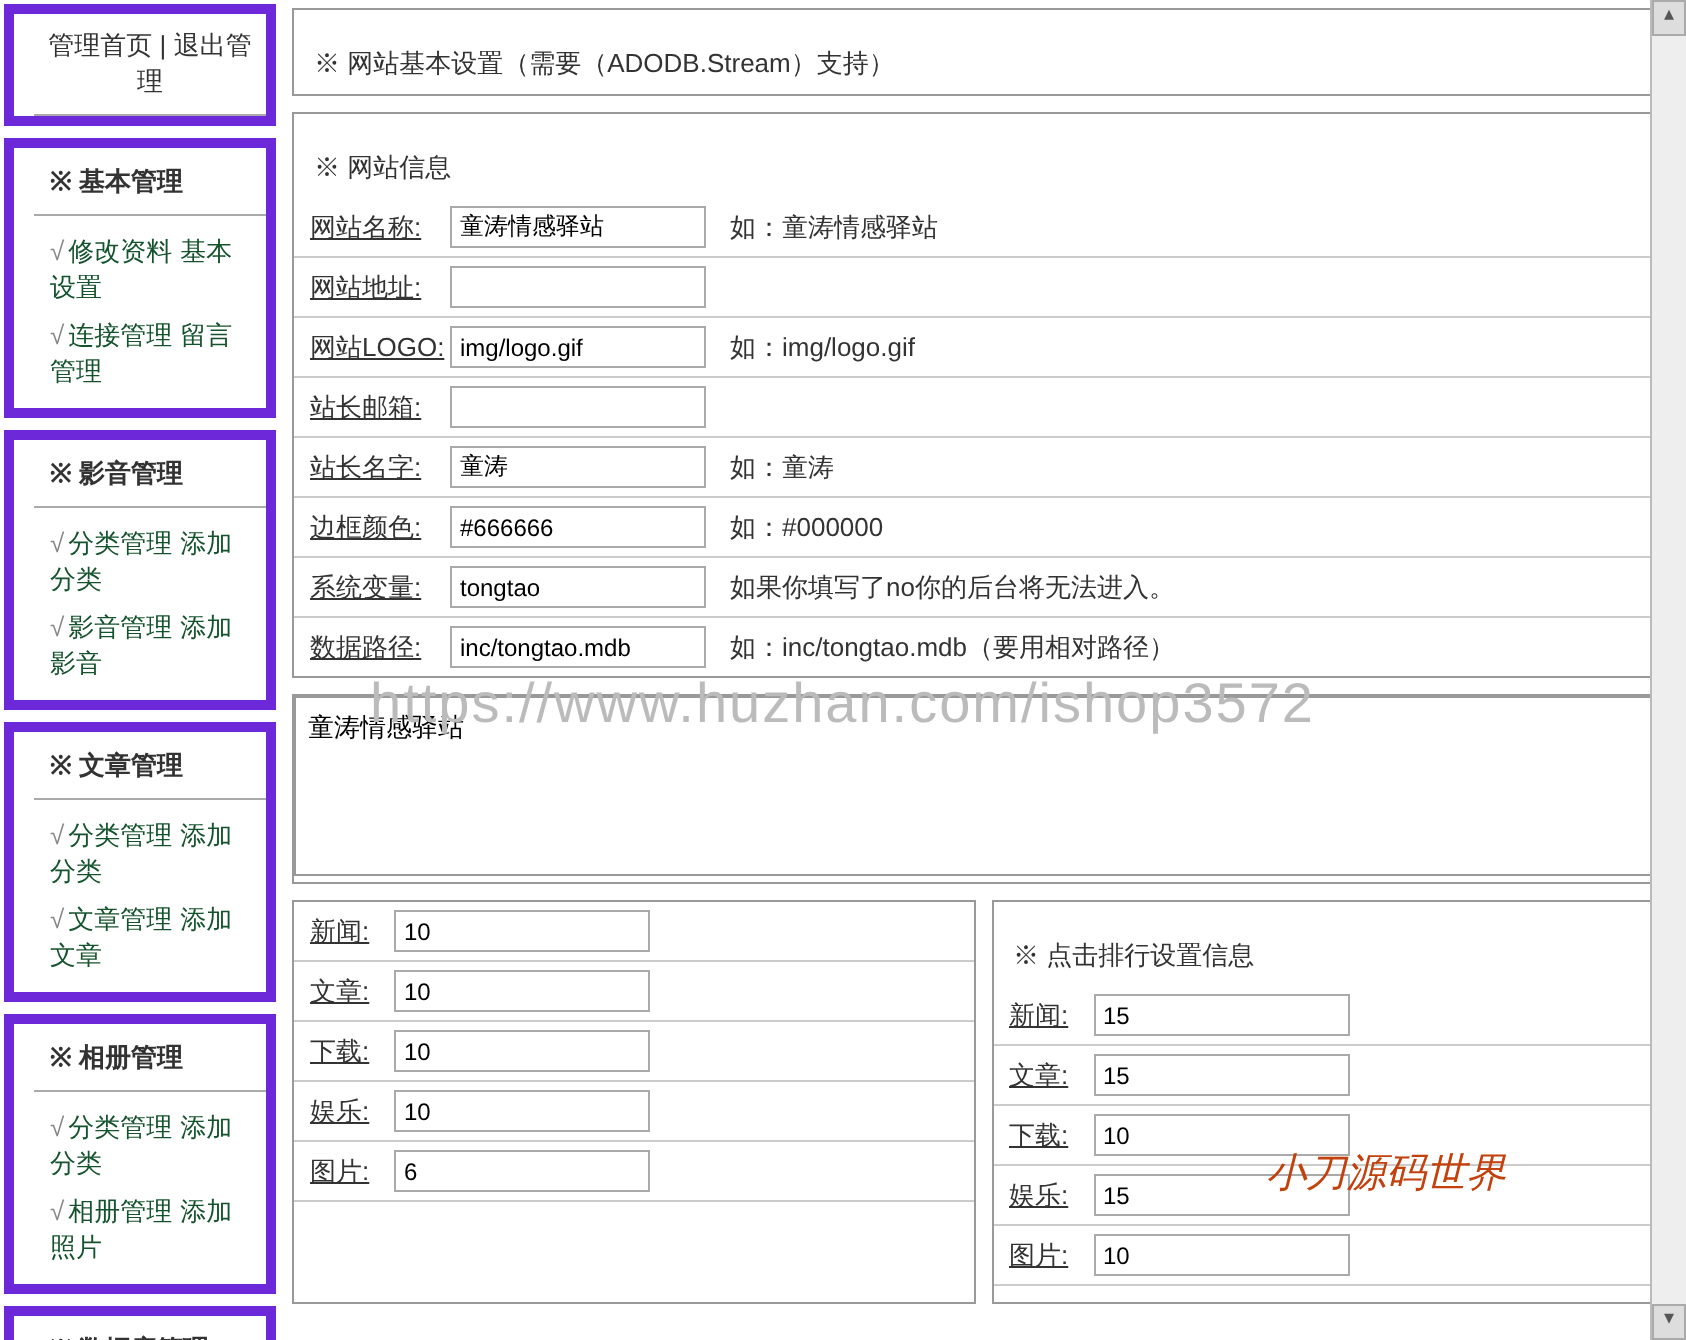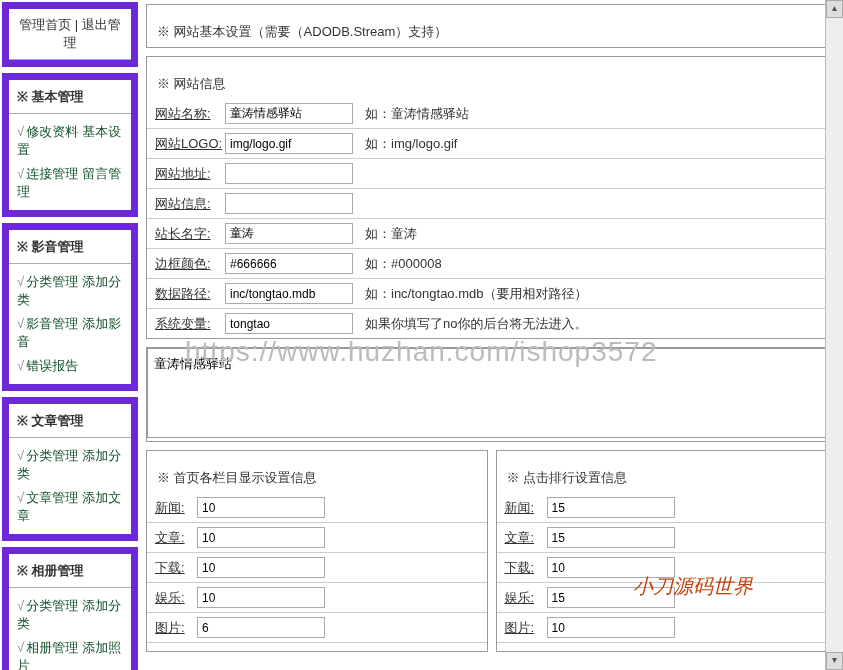--- a/index.html
+++ b/index.html
@@ -15,23 +15,24 @@
   width: 843px;
   height: 670px;
   position: relative;
 }
 .sidebar {
   width: 140px;
   padding: 2px;
   flex-shrink: 0;
 }
 .side-box {
-  border: 7px solid #6d28d9;
+  border: 5px solid #6d28d9;
   margin-bottom: 6px;
   background: #fff;
+  padding-left: 10px;
 }
 .side-header {
   padding: 7px 5px;
   border-bottom: 1px solid #aaa;
   text-align: center;
 }
 .side-header a { color: #333; text-decoration: none; }
 .side-title {
   padding: 7px 8px;
   border-bottom: 1px solid #aaa;
@@ -160,21 +161,20 @@
           <div class="side-body">
             <div class="side-row"><span class="tick">√</span><a href="#">修改资料</a><a href="#">基本设置</a></div>
             <div class="side-row"><span class="tick">√</span><a href="#">连接管理</a><a href="#">留言管理</a></div>
           </div>
         </div>
         <div class="side-box">
           <div class="side-title"><span class="marker">※</span> 影音管理</div>
           <div class="side-body">
             <div class="side-row"><span class="tick">√</span><a href="#">分类管理</a><a href="#">添加分类</a></div>
             <div class="side-row"><span class="tick">√</span><a href="#">影音管理</a><a href="#">添加影音</a></div>
-            <div class="side-row"><span class="tick">√</span><a href="#">错误报告</a></div>
           </div>
         </div>
         <div class="side-box">
           <div class="side-title"><span class="marker">※</span> 文章管理</div>
           <div class="side-body">
             <div class="side-row"><span class="tick">√</span><a href="#">分类管理</a><a href="#">添加分类</a></div>
             <div class="side-row"><span class="tick">√</span><a href="#">文章管理</a><a href="#">添加文章</a></div>
           </div>
         </div>
         <div class="side-box">
@@ -201,66 +201,65 @@
 
     <div class="panel">
       <div class="panel-title">※ 网站信息</div>
       <div id="info-rows">
           <div class="form-row">
             <span class="lbl">网站名称:</span>
             <input class="inp" value="童涛情感驿站" style="">
             <span class="hint">如：童涛情感驿站</span>
           </div>
           <div class="form-row">
+            <span class="lbl">网站地址:</span>
+            <input class="inp" style="">
+            <span class="hint"></span>
+          </div>
+          <div class="form-row">
             <span class="lbl">网站LOGO:</span>
             <input class="inp" value="img/logo.gif" style="">
             <span class="hint">如：img/logo.gif</span>
           </div>
           <div class="form-row">
-            <span class="lbl">网站地址:</span>
-            <input class="inp" style="">
-            <span class="hint"></span>
-          </div>
-          <div class="form-row">
-            <span class="lbl">网站信息:</span>
+            <span class="lbl">站长邮箱:</span>
             <input class="inp" style="">
             <span class="hint"></span>
           </div>
           <div class="form-row">
             <span class="lbl">站长名字:</span>
             <input class="inp" value="童涛" style="">
             <span class="hint">如：童涛</span>
           </div>
           <div class="form-row">
             <span class="lbl">边框颜色:</span>
             <input class="inp" value="#666666" style="">
-            <span class="hint">如：#000008</span>
+            <span class="hint">如：#000000</span>
+          </div>
+          <div class="form-row">
+            <span class="lbl">系统变量:</span>
+            <input class="inp" value="tongtao" style="">
+            <span class="hint">如果你填写了no你的后台将无法进入。</span>
           </div>
           <div class="form-row">
             <span class="lbl">数据路径:</span>
             <input class="inp" value="inc/tongtao.mdb" style="">
             <span class="hint">如：inc/tongtao.mdb（要用相对路径）</span>
           </div>
-          <div class="form-row">
-            <span class="lbl">系统变量:</span>
-            <input class="inp" value="tongtao" style="">
-            <span class="hint">如果你填写了no你的后台将无法进入。</span>
-          </div>
         </div>
     </div>
 
     <div class="panel">
       <div style="padding:0;">
         <textarea class="notice-area" id="notice-ta" value="童涛情感驿站" style="">童涛情感驿站</textarea>
       </div>
     </div>
 
     <div class="two-col">
       <div class="panel">
-        <div class="panel-title">※ 首页各栏目显示设置信息</div>
         <div id="col-left">
             <div class="form-row">
               <span class="lbl" style="width: 42px;">新闻:</span>
               <input class="inp" value="10" style="">
             </div>
             <div class="form-row">
               <span class="lbl" style="width: 42px;">文章:</span>
               <input class="inp" value="10" style="">
             </div>
             <div class="form-row">

